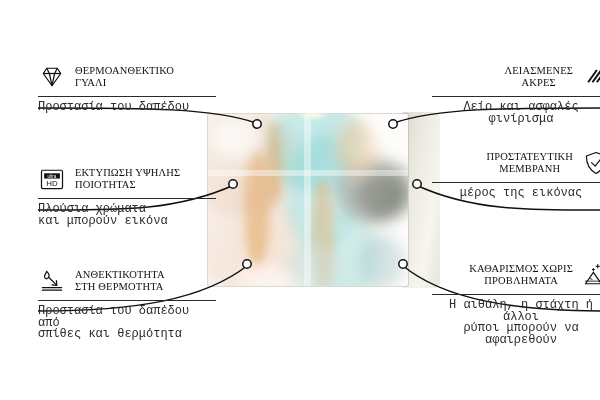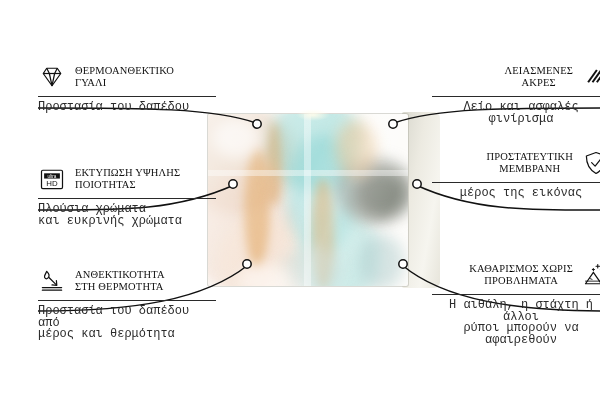--- a/index.html
+++ b/index.html
@@ -158,21 +158,21 @@
         <text x="16" y="24" font-family="Liberation Sans, sans-serif" font-size="9" fill="#111" text-anchor="middle">HD</text>
       </svg>
       <div>
         <div class="f-title">ΕΚΤΥΠΩΣΗ ΥΨΗΛΗΣ</div>
         <div class="f-title">ΠΟΙΟΤΗΤΑΣ</div>
       </div>
     </div>
     <div class="f-rule"></div>
     <div class="f-desc">
       <div>Πλούσια χρώματα</div>
-      <div>και ευκρινής χρώματα</div>
+      <div>και μπορούν εικόνα</div>
     </div>
   </div>
 
   <div class="feature left" id="feat-2">
     <div class="f-head">
       <svg class="ico" viewBox="0 0 32 32">
         <g fill="none" stroke="#111" stroke-width="1.4" stroke-linejoin="round" stroke-linecap="round">
           <path d="M10,5 C13,8 13.5,10.5 11.5,12.5 C9.5,14.5 7,13 7.5,10.5 C7.8,9 9,7 10,5 Z"></path>
           <path d="M12.5,12 L21,20.5"></path>
           <path d="M21,15.5 L21.5,21 L16,20.5"></path>
@@ -181,21 +181,21 @@
         </g>
       </svg>
       <div>
         <div class="f-title">ΑΝΘΕΚΤΙΚΟΤΗΤΑ</div>
         <div class="f-title">ΣΤΗ ΘΕΡΜΟΤΗΤΑ</div>
       </div>
     </div>
     <div class="f-rule"></div>
     <div class="f-desc">
       <div>Προστασία του δαπέδου από</div>
-      <div>μέρος και θερμότητα</div>
+      <div>σπίθες και θερμότητα</div>
     </div>
   </div>
 
   <div class="feature right" id="feat-3">
     <div class="f-head">
       <svg class="ico" viewBox="0 0 32 32">
         <g stroke="#111" stroke-width="2.3" stroke-linecap="butt">
           <path d="M7,22 L17,8"></path>
             <path d="M12,22 L22,8"></path>
             <path d="M17,22 L27,8"></path>

